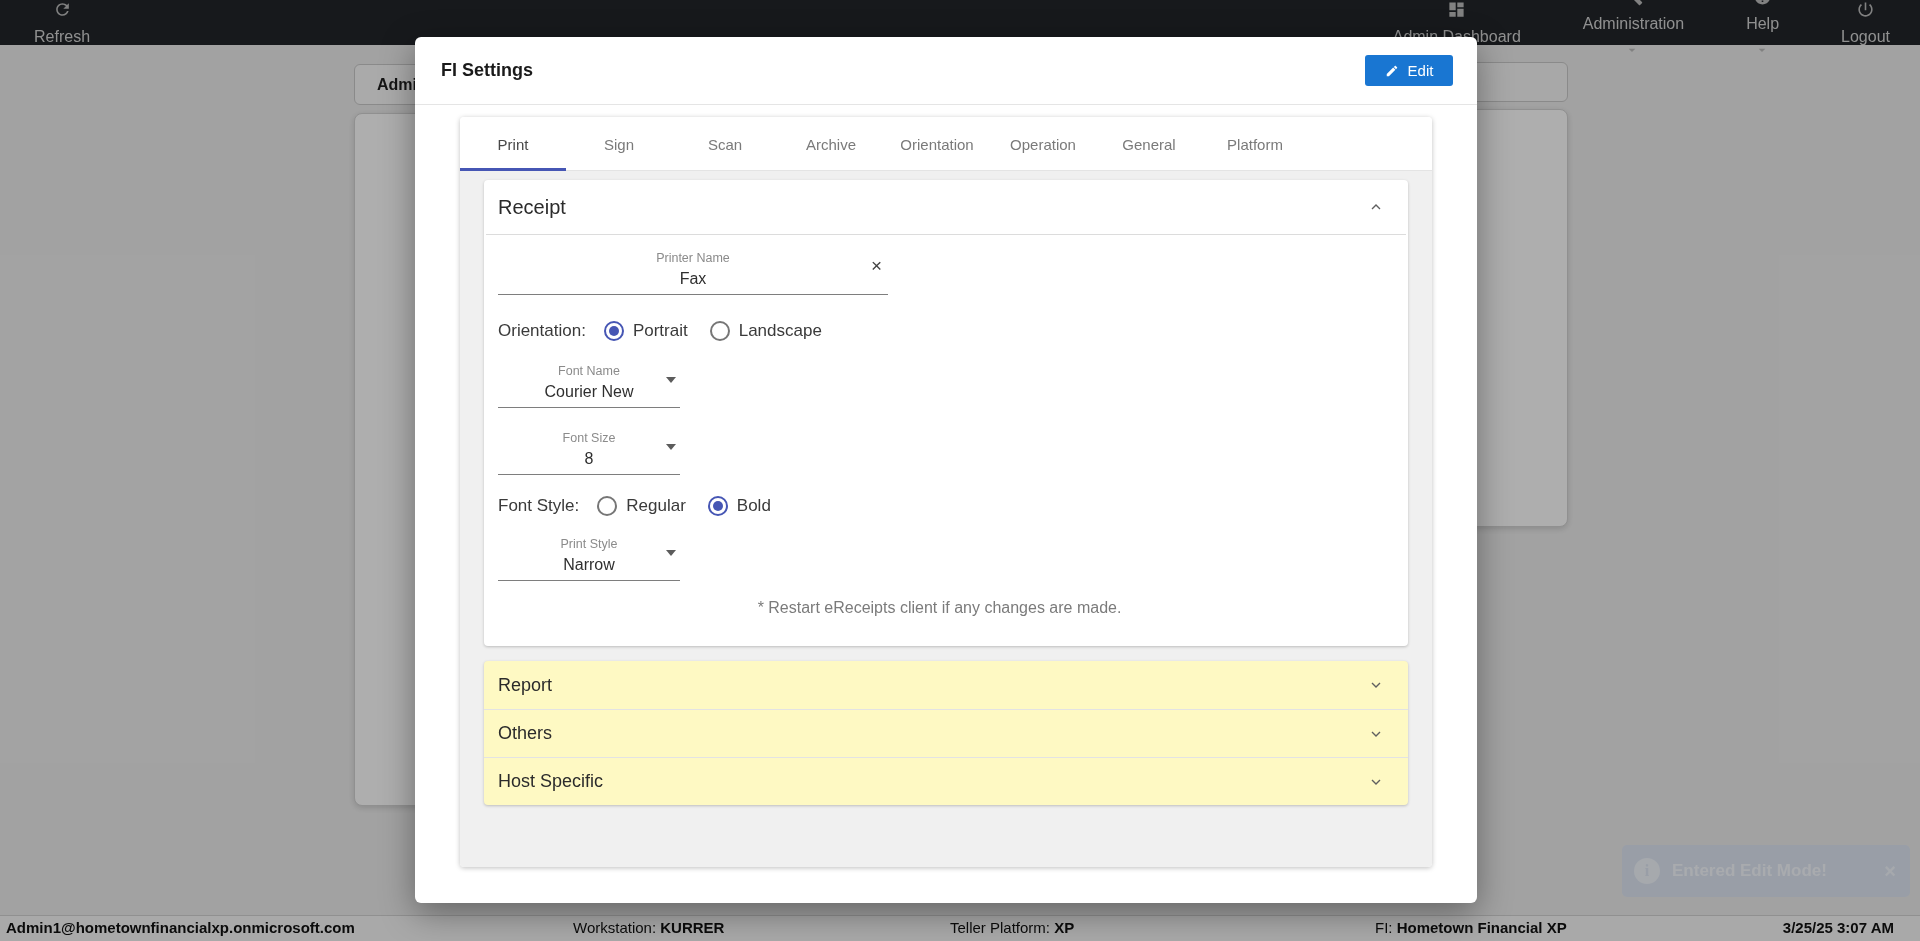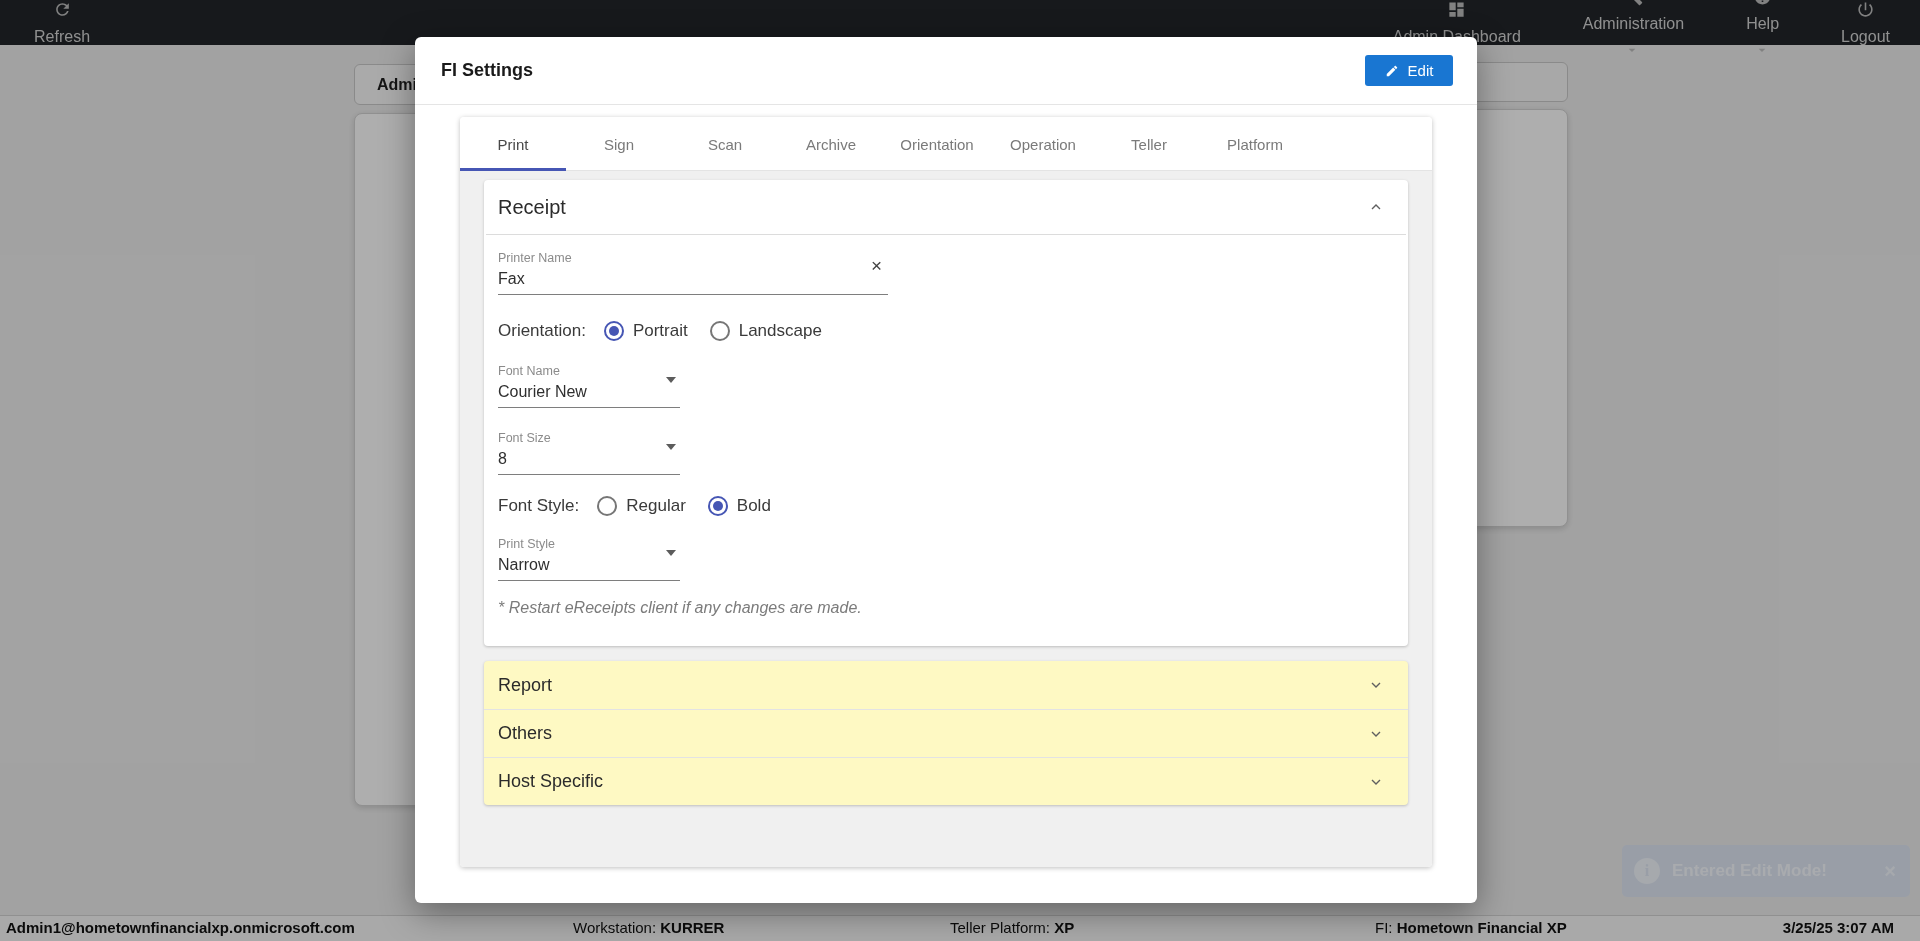--- a/index.html
+++ b/index.html
@@ -74,21 +74,21 @@
   .tab { width:106px; height:54px; display:flex; align-items:center; justify-content:center;
          font-size:15px; color:#7a7a7a; cursor:pointer; position:relative; }
   .tab.active { color:#484848; }
   .tab.active::after { content:""; position:absolute; left:0; bottom:0; width:100%; height:3px;
                        background:var(--accent); }
 
   .tab-content { flex:1; background:#f0f0f0; padding:9px 24px 12px 24px; overflow:hidden; }
 
   
   .panel { background:#ffffff; border-radius:4px; box-shadow:0 1px 3px rgba(0,0,0,0.22); }
-  .receipt-panel { height:466px; margin-bottom:15px; display:flex; flex-direction:column; }
+  .receipt-panel { height:466px; margin-bottom:15px; display:flex; flex-direction:column;text-align:center; }
   .panel-header { height:54px; display:flex; align-items:center; justify-content:space-between;
                   padding:0 24px 0 14px; cursor:pointer; }
   .panel-title { font-size:20px; color:#2b2b2b; }
   .chev { width:16px; height:16px; stroke:#5f5f5f; fill:none; stroke-width:2; }
   .receipt-divider { border-bottom:1px solid #dcdcdc; margin:0 2px; }
   .receipt-body { padding:16px 27px 0 14px; }
 
   .field-label { font-size:12.5px; color:#8b8b8b; }
   .text-field { width:390px; position:relative; }
   .field-value { font-size:16px; color:#2f2f2f; padding:5px 0 6px 0;
@@ -106,21 +106,21 @@
   .radio { width:20px; height:20px; border-radius:50%; border:2px solid #767676;
            display:flex; align-items:center; justify-content:center; background:#fff; }
   .radio-opt.selected .radio { border-color:var(--accent); }
   .radio-dot { width:10px; height:10px; border-radius:50%; background:transparent; }
   .radio-opt.selected .radio-dot { background:var(--accent); }
   .radio-label { font-size:17px; color:#3a3a3a; margin-left:9px; }
 
   .mt-orient { margin-top:26px; }
   .mt-group  { margin-top:23px; }
   .mt-style  { margin-top:21px; }
-  .note { margin-top:18px; font-size:16px; font-style:italic; color:#7b7b7b; }
+  .note { margin-top:18px; font-size:16px; color:#7b7b7b; }
 
   
   .accordion { background:#fef9c3; border-radius:4px; box-shadow:0 1px 3px rgba(0,0,0,0.22); }
   .acc-row { height:48px; display:flex; align-items:center; justify-content:space-between;
              padding:0 24px 0 14px; cursor:pointer; }
   .acc-row + .acc-row { border-top:1px solid #e3e3e3; }
   .acc-title { font-size:18px; color:#2b2b2b; }
 </style>
 </head>
 <body>
@@ -225,21 +225,21 @@
       <div class="tab">
           <span>Archive</span>
         </div>
       <div class="tab">
           <span>Orientation</span>
         </div>
       <div class="tab">
           <span>Operation</span>
         </div>
       <div class="tab">
-          <span>Teller</span>
+          <span>General</span>
         </div>
       <div class="tab">
           <span>Platform</span>
         </div>
     </div>
 
     <div class="tab-content">
 
       <div class="panel receipt-panel">
         <div class="panel-header">

